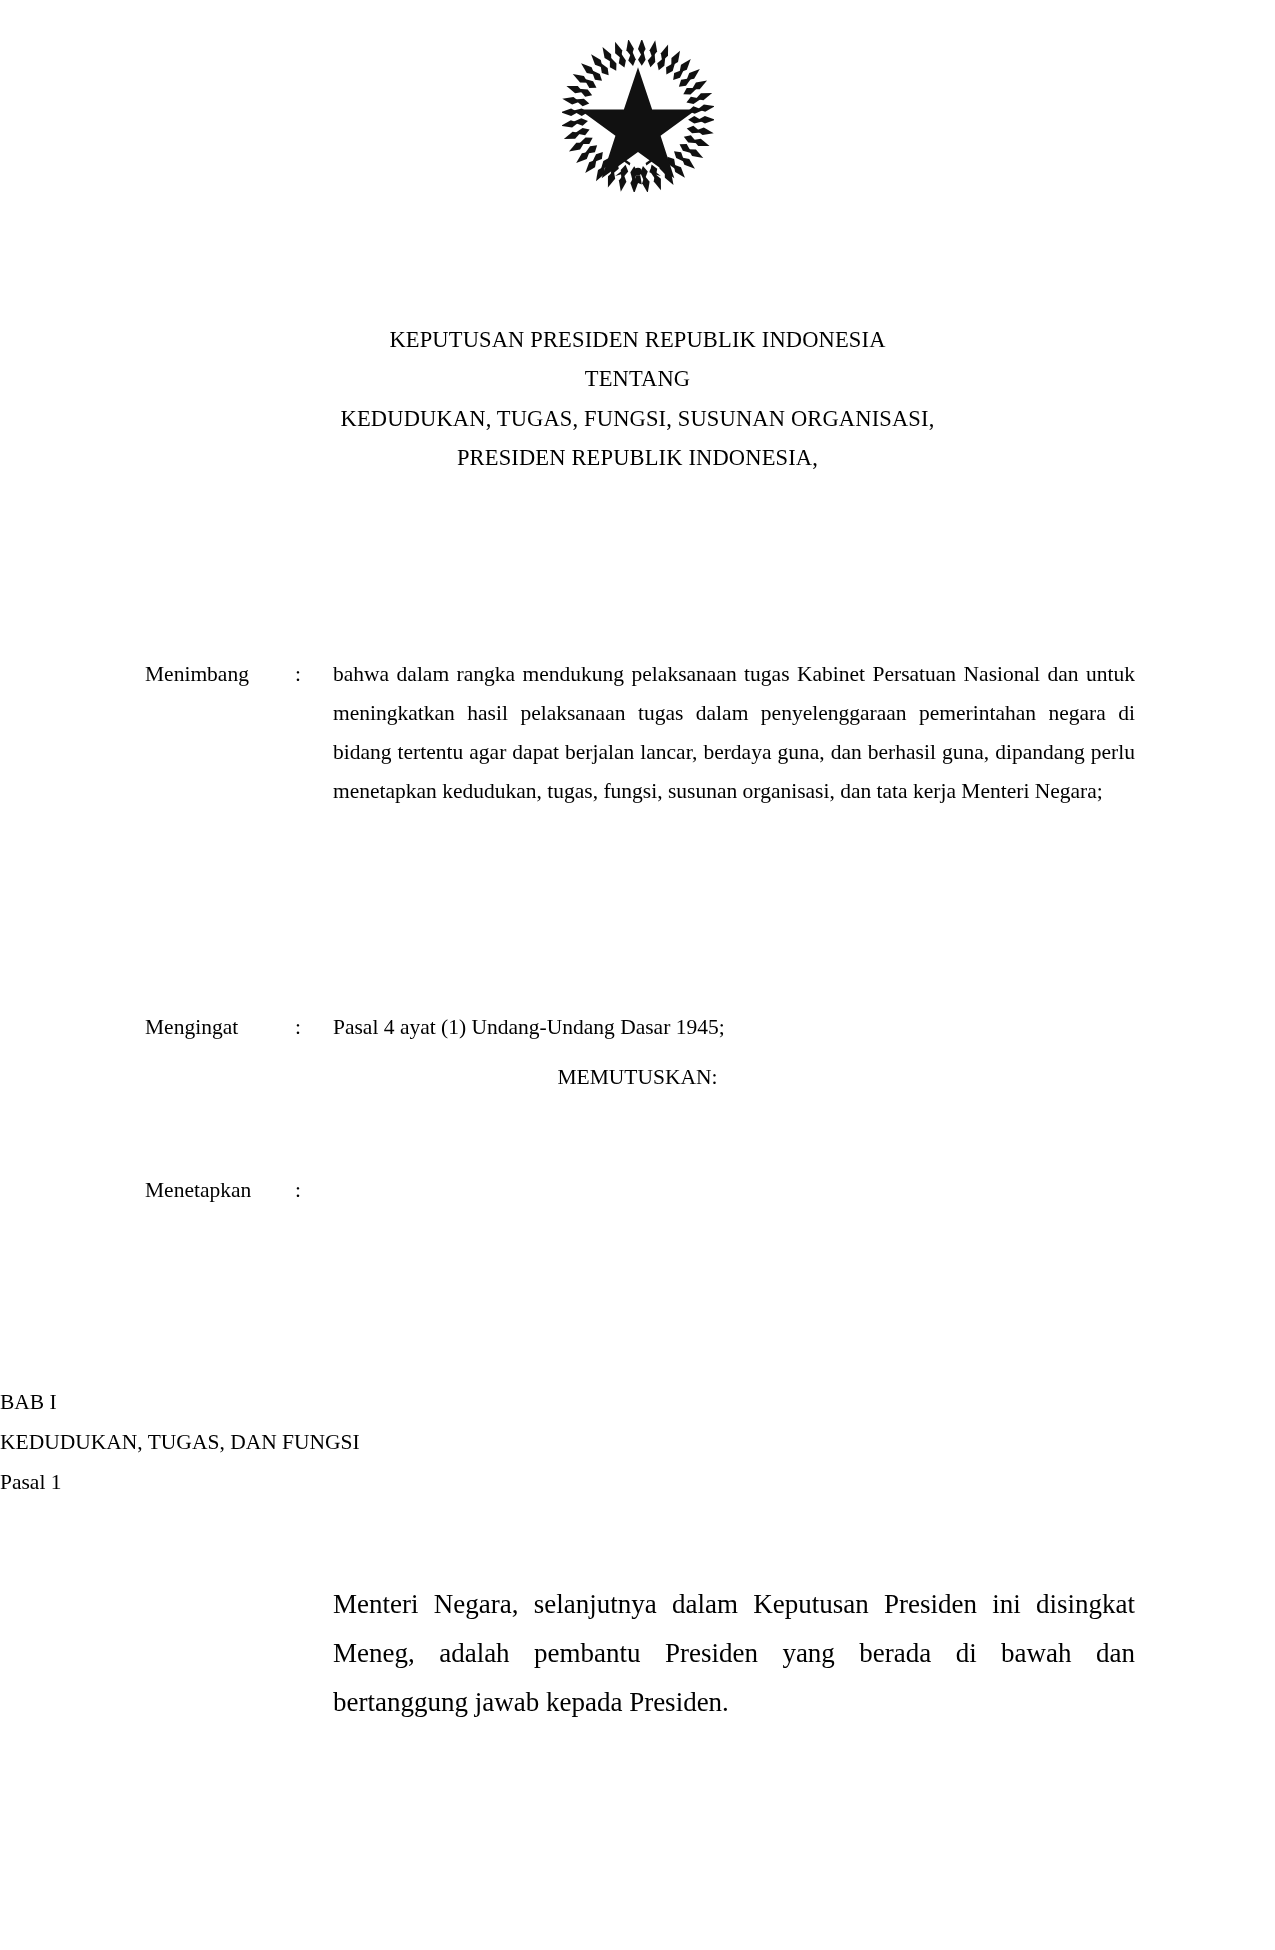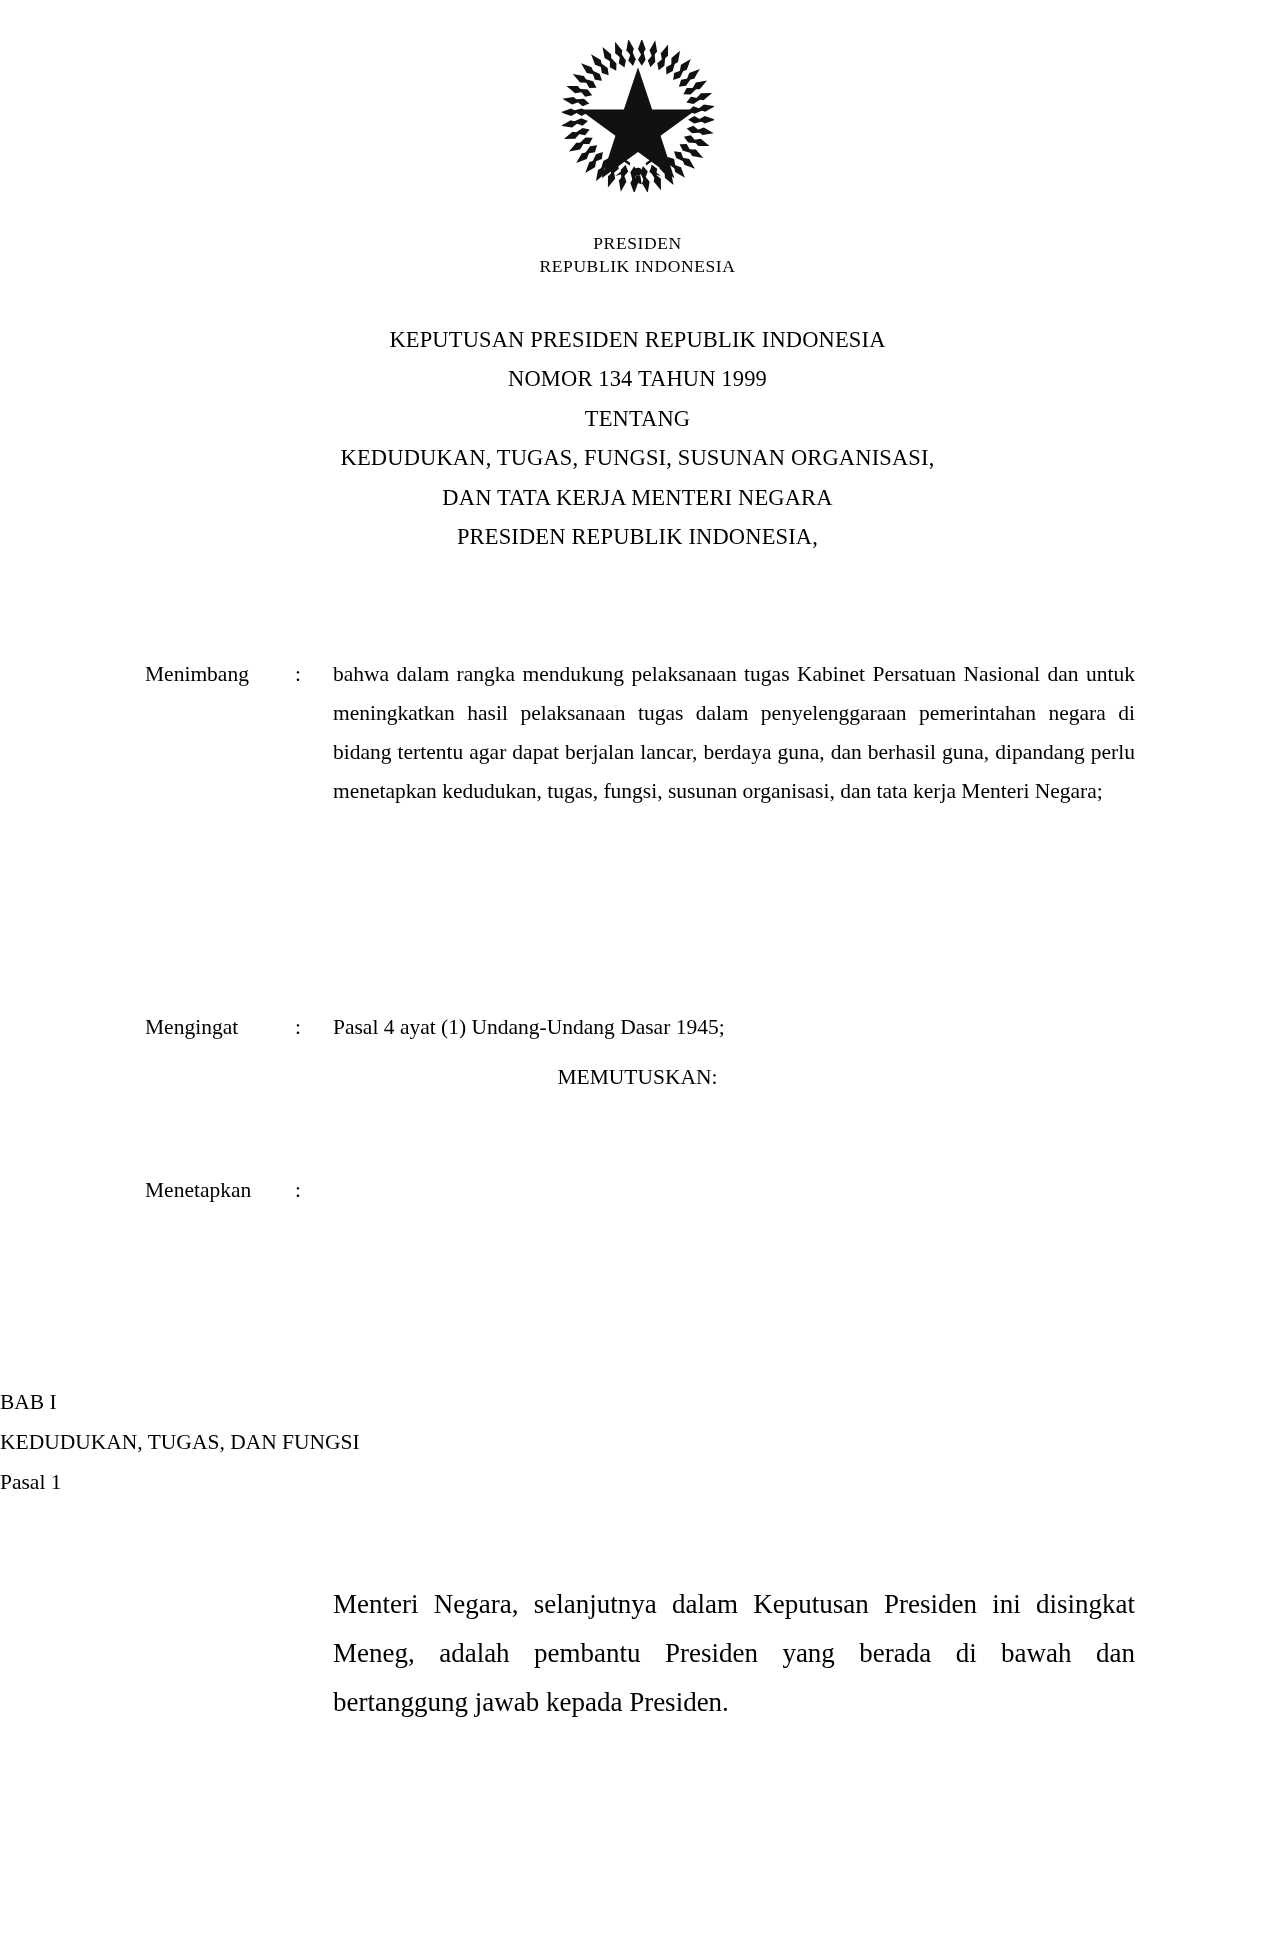--- a/index.html
+++ b/index.html
@@ -306,31 +306,25 @@
             <path d="M-10,-14 q-6,-5 -13,-7 q5,6 12,10 z"></path>
             <path d="M10,-14 q6,-5 13,-7 q-5,6 -12,10 z"></path>
           </g>
         </g>
 
         <path d="M100,36 L118.6,91.5 L177,91.5 L129.7,126 L147.8,182 L100,147.5 L52.2,182 L70.3,126 L23,91.5 L81.4,91.5 Z"></path>
       </g>
     </svg>
   </div>
 
-  <div class="header-lines">
-    <div class="hl">PRESIDEN</div>
-    <div class="hl">REPUBLIK INDONESIA</div>
-  </div>
 
   <div class="title-block">
     <div class="tl">KEPUTUSAN PRESIDEN REPUBLIK INDONESIA</div>
-    <div class="tl">NOMOR 134 TAHUN 1999</div>
     <div class="tl">TENTANG</div>
     <div class="tl">KEDUDUKAN, TUGAS, FUNGSI, SUSUNAN ORGANISASI,</div>
-    <div class="tl">DAN TATA KERJA MENTERI NEGARA</div>
     <div class="tl">PRESIDEN REPUBLIK INDONESIA,</div>
   </div>
 
   <div class="body-area">
 
     <div class="clause" style="top:655px;">
       <div class="clause-row">
         <div class="clause-label">Menimbang</div>
         <div class="clause-colon">:</div>
         <div class="clause-text">bahwa dalam rangka mendukung pelaksanaan tugas Kabinet Persatuan Nasional dan untuk meningkatkan hasil pelaksanaan tugas dalam penyelenggaraan pemerintahan negara di bidang tertentu agar dapat berjalan lancar, berdaya guna, dan berhasil guna, dipandang perlu menetapkan kedudukan, tugas, fungsi, susunan organisasi, dan tata kerja Menteri Negara;</div>

